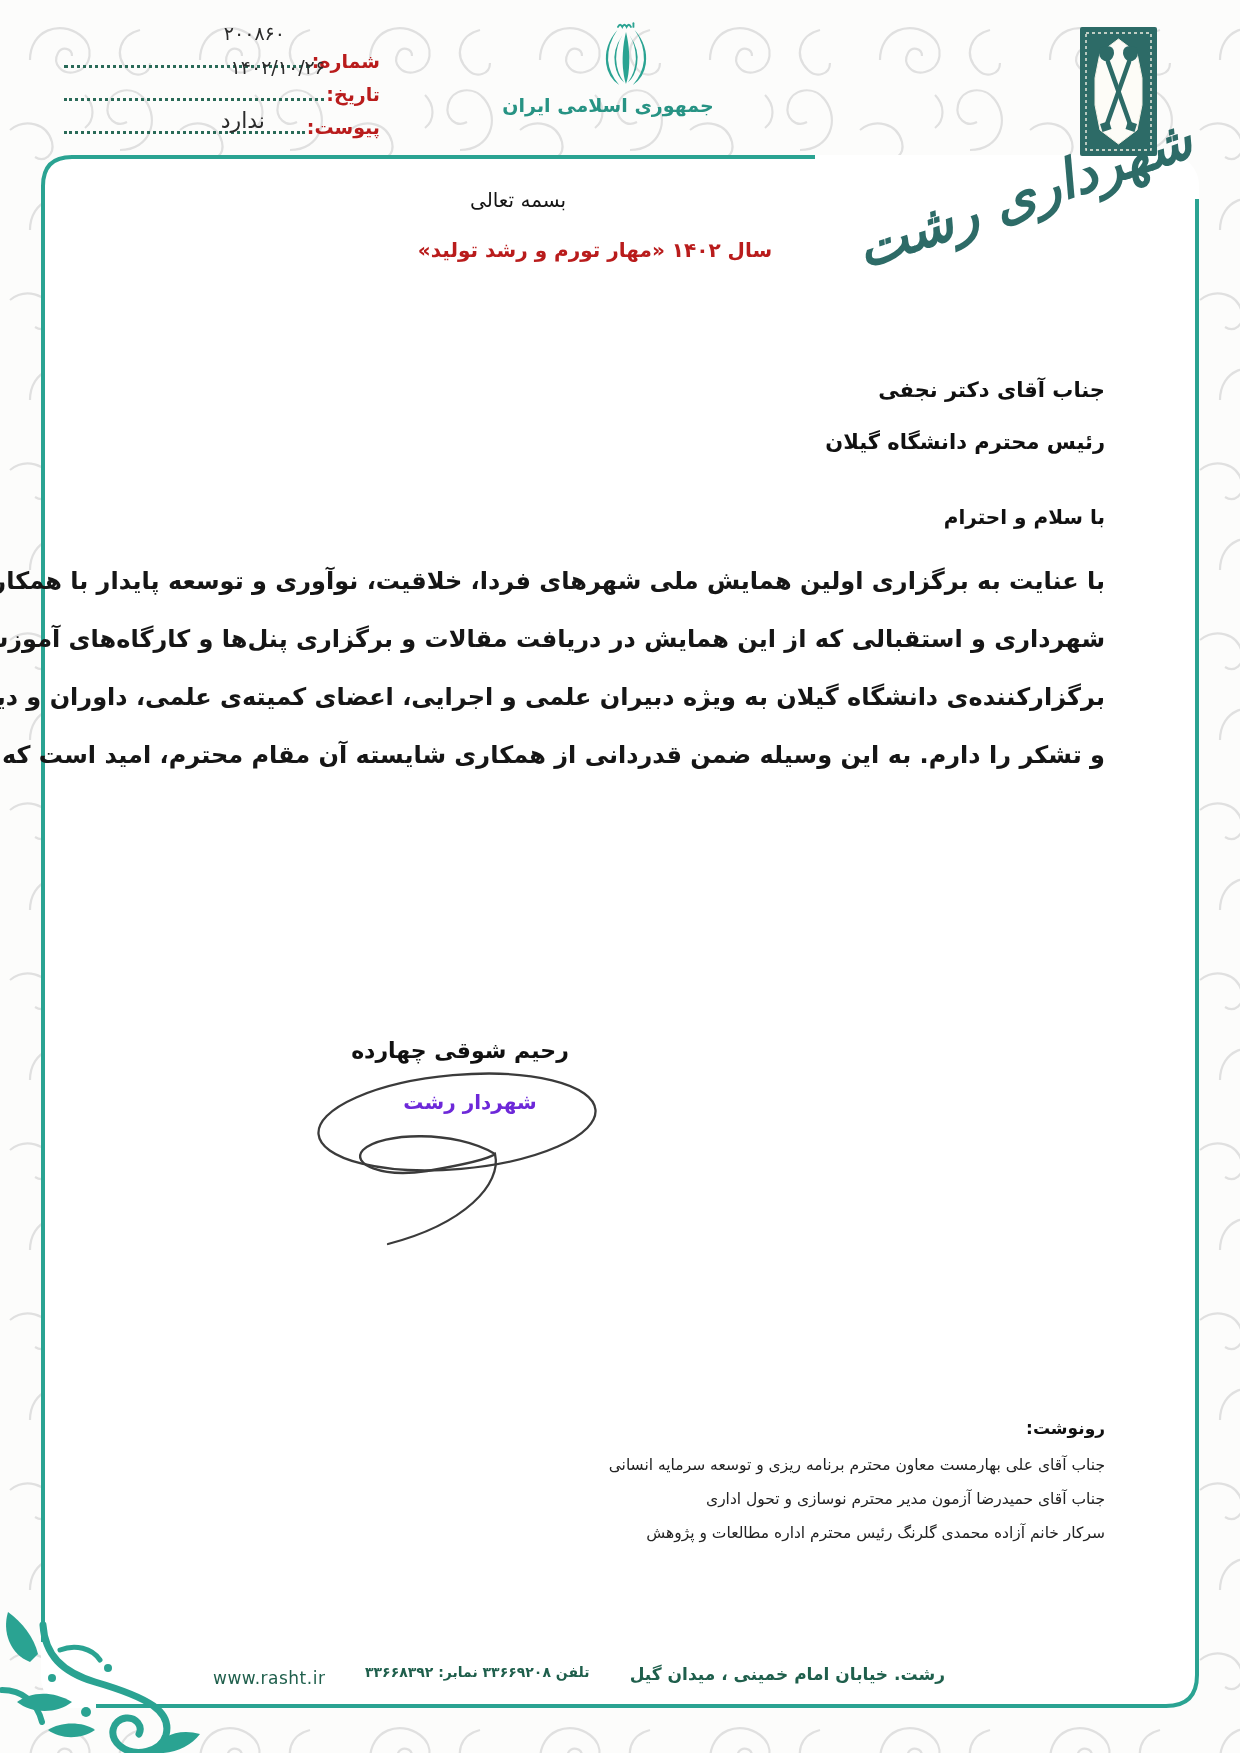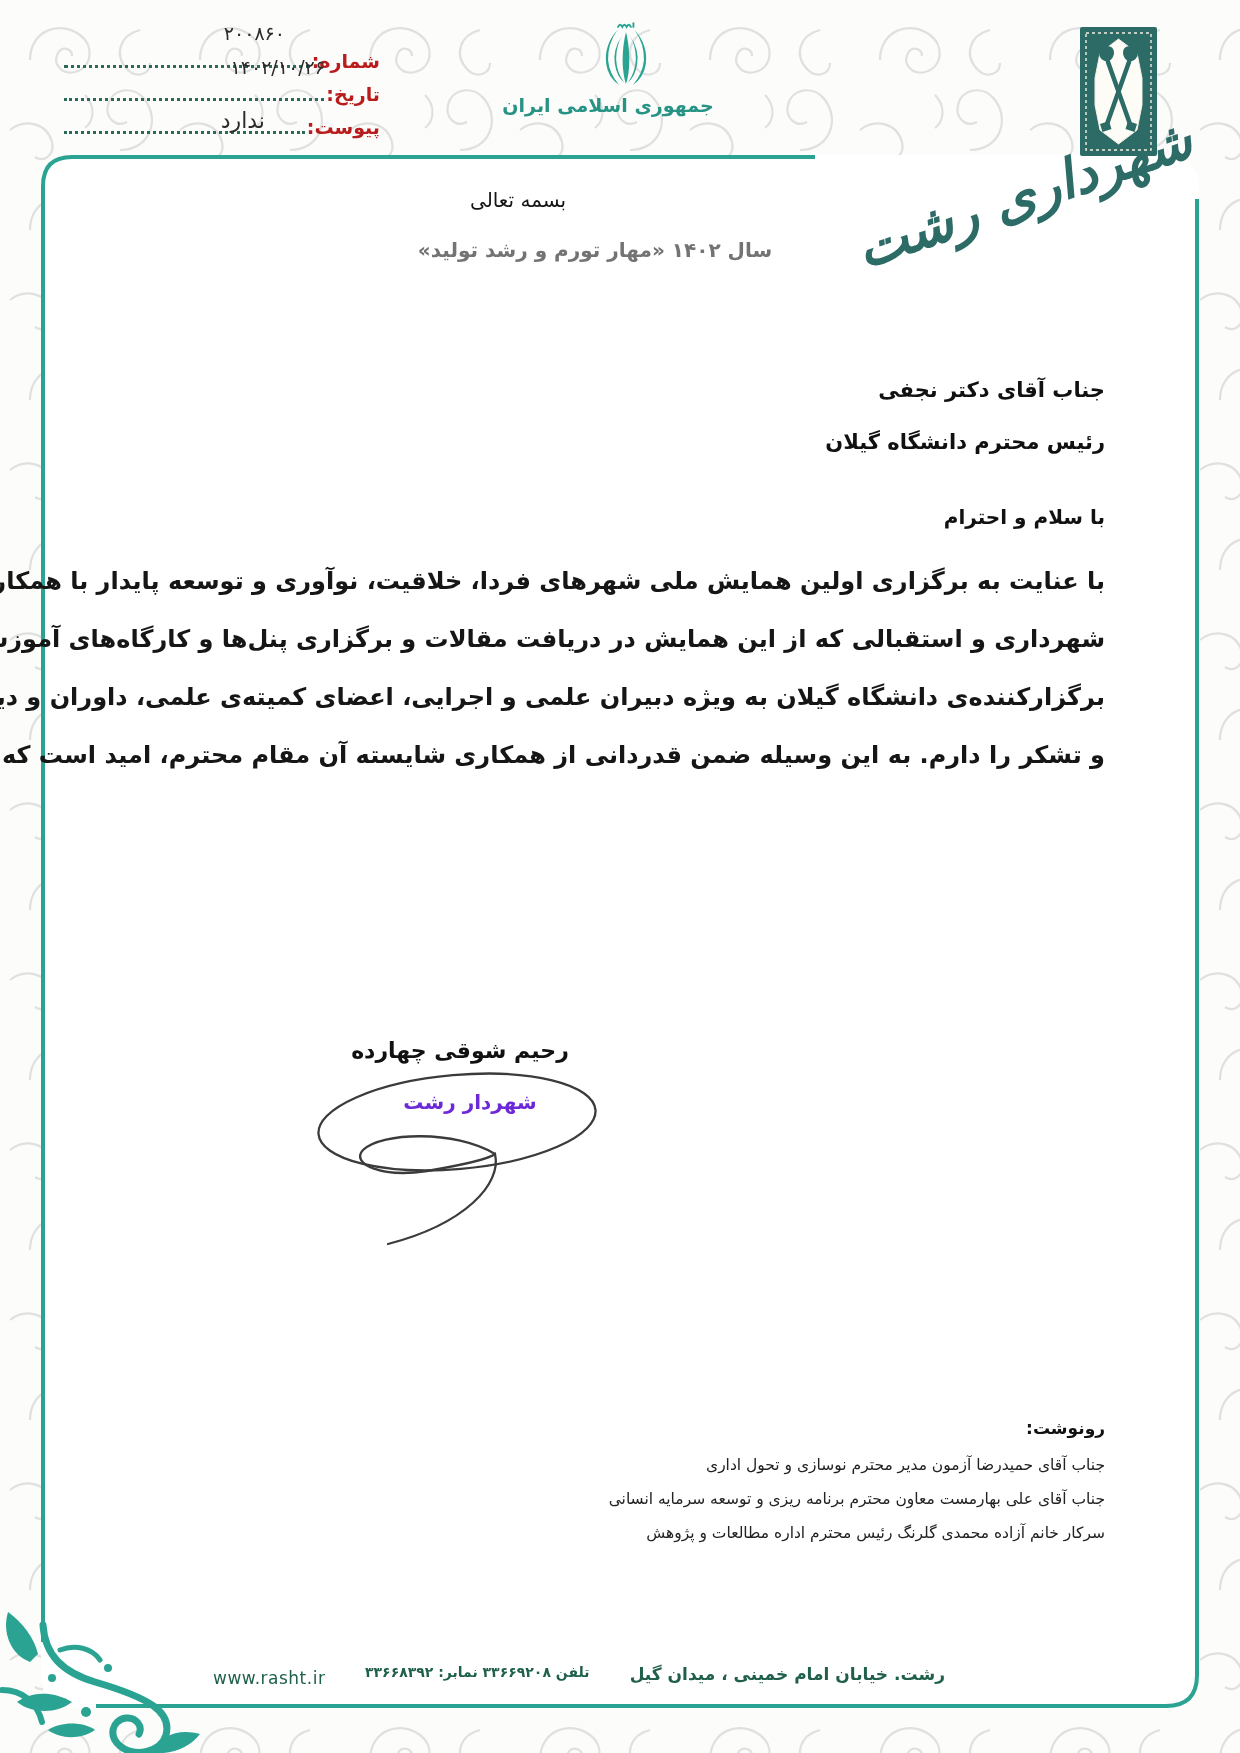--- a/index.html
+++ b/index.html
@@ -35,21 +35,21 @@
     font-size:19px;font-weight:bold;color:#279384;direction:rtl;}
 
   
   .seal-wrap{left:1079px;top:26px;width:79px;height:131px;}
   .calligraphy-wrap{left:815px;top:92px;width:430px;height:195px;pointer-events:none;}
 
   
   .bismillah{left:470px;top:188px;width:260px;text-align:left;
     font-size:20px;color:#141414;direction:rtl;}
   .year-slogan{left:345px;top:238px;width:500px;text-align:center;
-    font-size:20px;font-weight:bold;color:#737373;direction:rtl;}
+    font-size:20px;font-weight:bold;color:#b91c1c;direction:rtl;}
 
   .recipient-name{right:135px;top:378px;font-size:21px;font-weight:bold;color:#111;direction:rtl;text-align:right;}
   .recipient-title{right:135px;top:430px;font-size:21px;font-weight:bold;color:#111;direction:rtl;text-align:right;}
   .salutation{right:135px;top:505px;font-size:20px;font-weight:bold;color:#111;direction:rtl;text-align:center;}
 
   
   .body-block{left:75px;top:552px;width:1030px;direction:rtl;}
   .bline{
     font-size:24px;font-weight:bold;color:#161616;
     line-height:58px;height:58px;
@@ -186,22 +186,22 @@
     <div class="abs sig-title">شهردار رشت</div>
     <svg class="abs sig-scribble" width="350" height="195" viewBox="0 0 350 195" aria-hidden="true">
       <g stroke="#3b3b3b" stroke-width="2.3" fill="none" stroke-linecap="round">
         <ellipse cx="167" cy="60" rx="139" ry="47" transform="rotate(-5 167 60)"></ellipse>
         <path d="M205 92 C165 68 92 70 73 88 C60 102 92 116 137 109 C178 102 200 96 205 92 C212 122 175 162 98 182"></path>
       </g>
     </svg>
 
     <div class="abs cc">
       <div class="cc-label">رونوشت:</div>
+      <div class="cc-item">جناب آقای علی بهارمست معاون محترم برنامه ریزی و توسعه سرمایه انسانی</div>
       <div class="cc-item">جناب آقای حمیدرضا آزمون مدیر محترم نوسازی و تحول اداری</div>
-      <div class="cc-item">جناب آقای علی بهارمست معاون محترم برنامه ریزی و توسعه سرمایه انسانی</div>
       <div class="cc-item">سرکار خانم آزاده محمدی گلرنگ رئیس محترم اداره مطالعات و پژوهش</div>
     </div>
 
     <div class="abs footer-address">رشت. خیابان امام خمینی ، میدان گیل</div>
     <div class="abs footer-phone">تلفن ۳۳۶۶۹۲۰۸  نمابر: ۳۳۶۶۸۳۹۲</div>
     <div class="abs footer-web">www.rasht.ir</div>
 
     <svg class="abs flourish-wrap" width="300" height="213" viewBox="0 0 300 213" aria-hidden="true">
       <g stroke="#2aa392" fill="none" stroke-linecap="round">
         <path d="M43 85 C45 115 62 132 95 142 C150 158 172 172 166 195 C161 212 135 218 120 206 C108 196 112 180 126 178 C136 177 143 186 139 194" stroke-width="7"></path>

